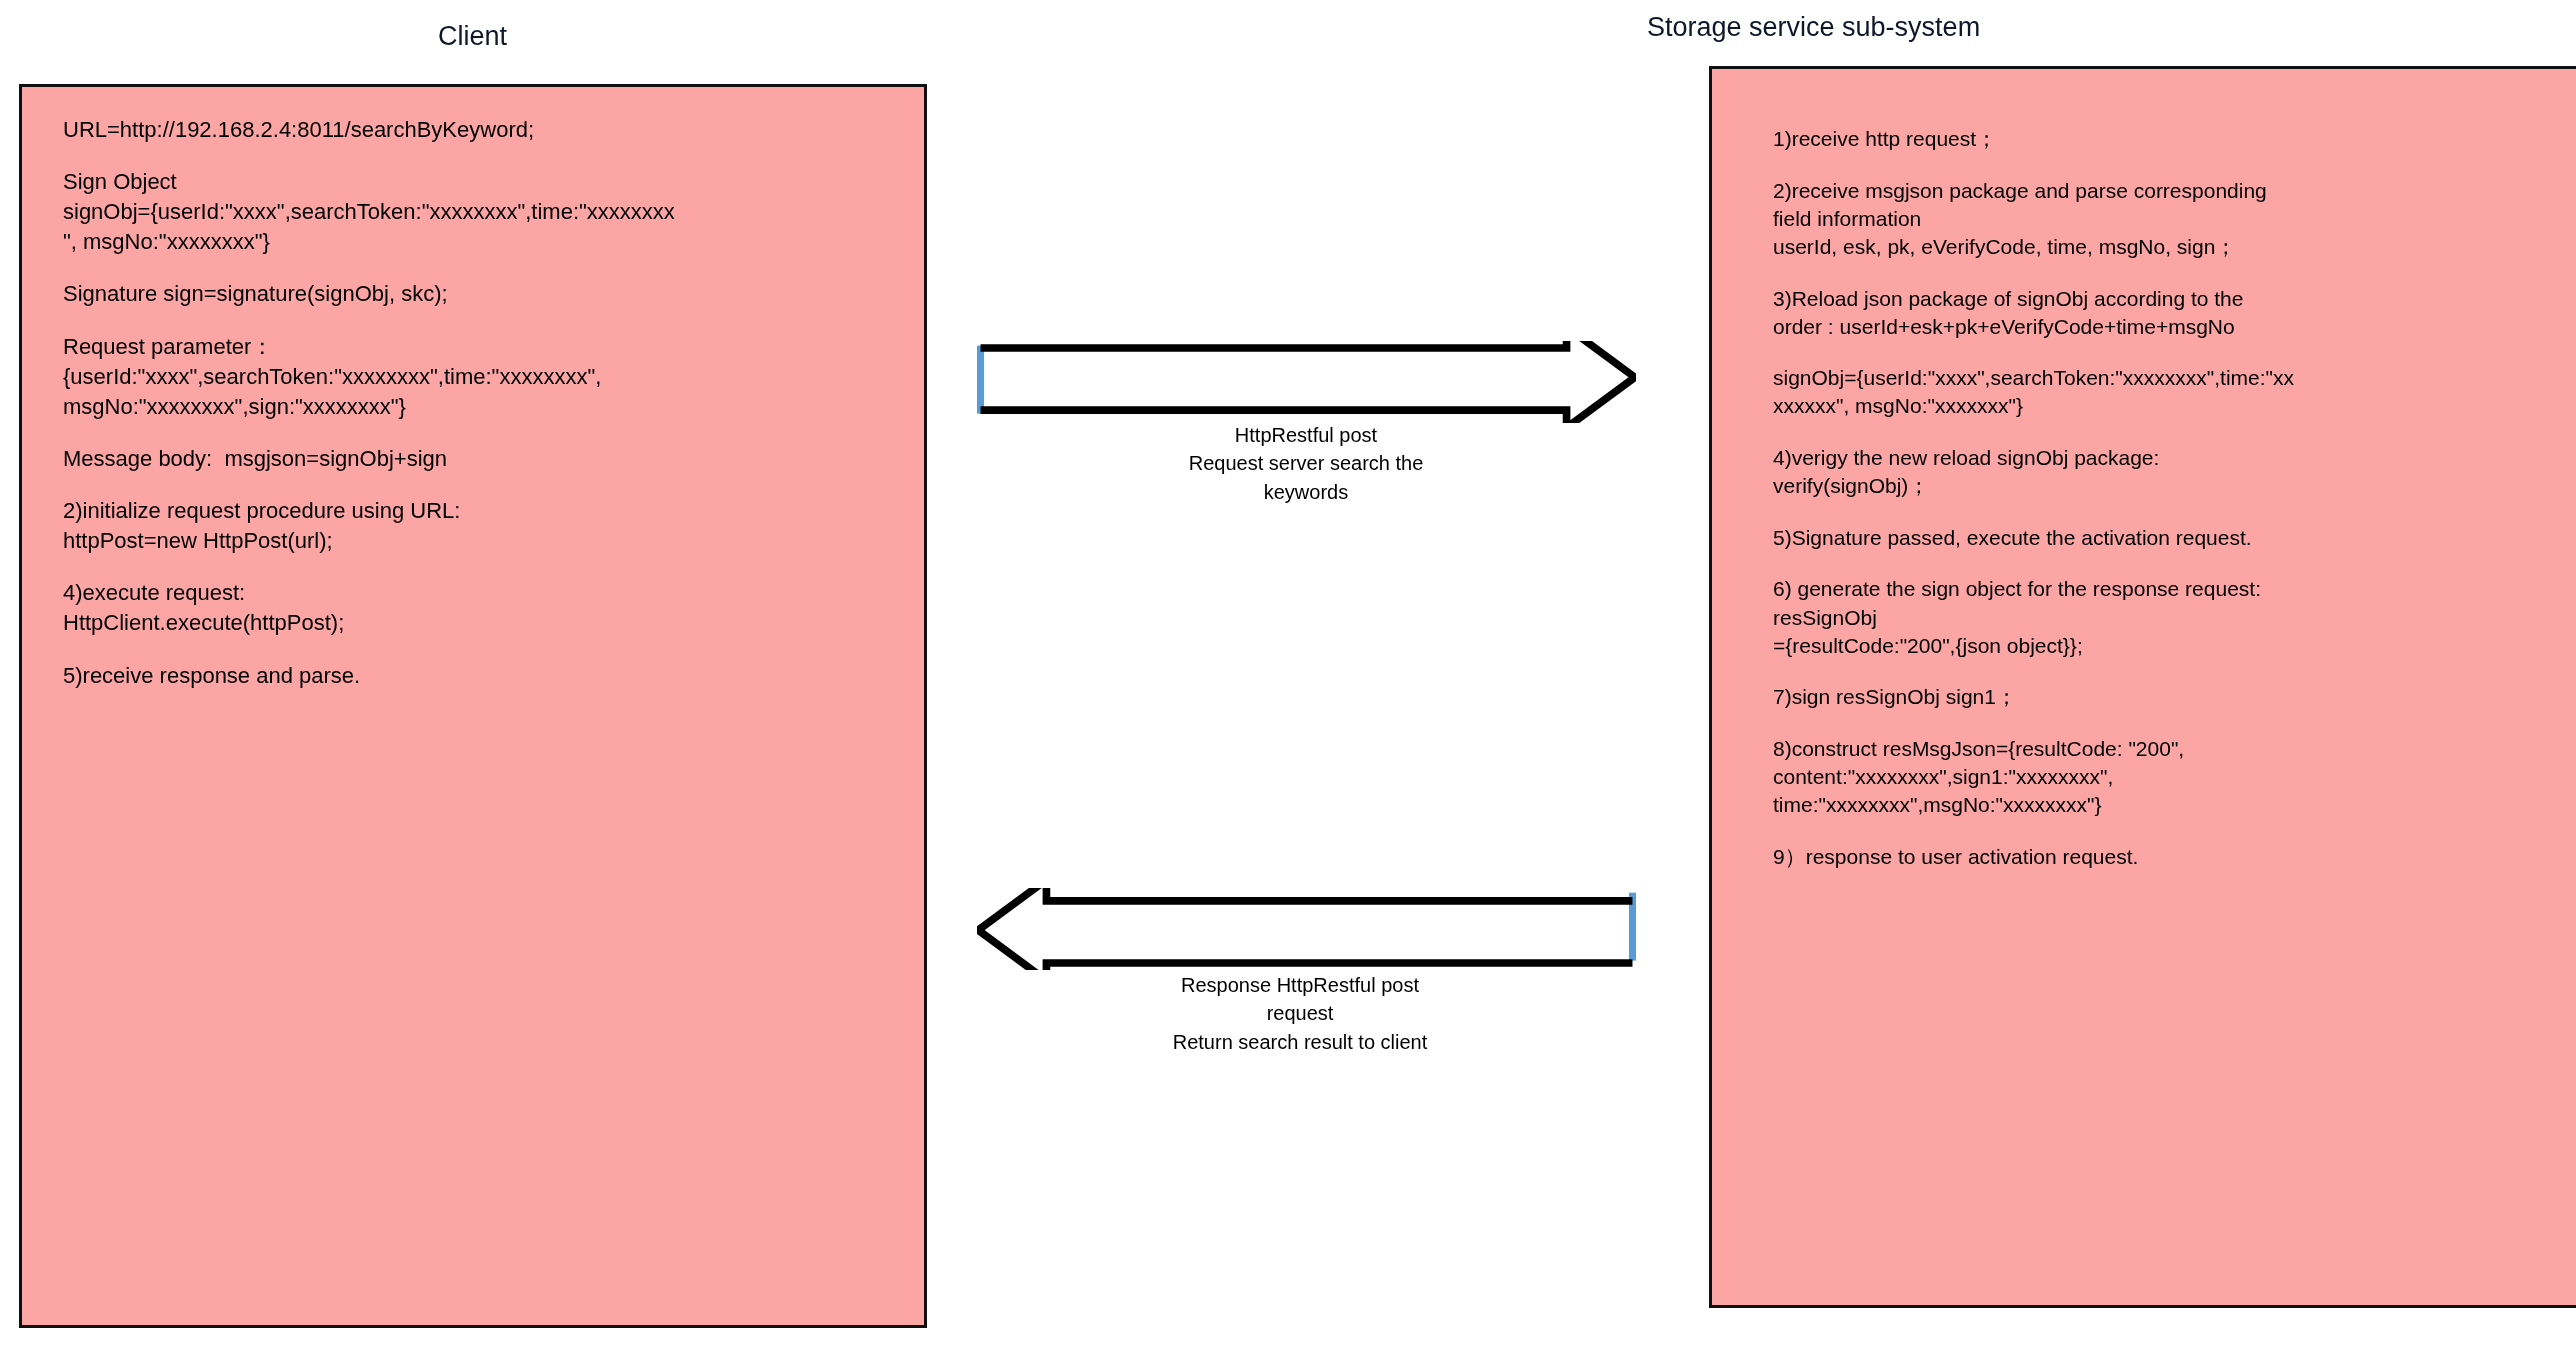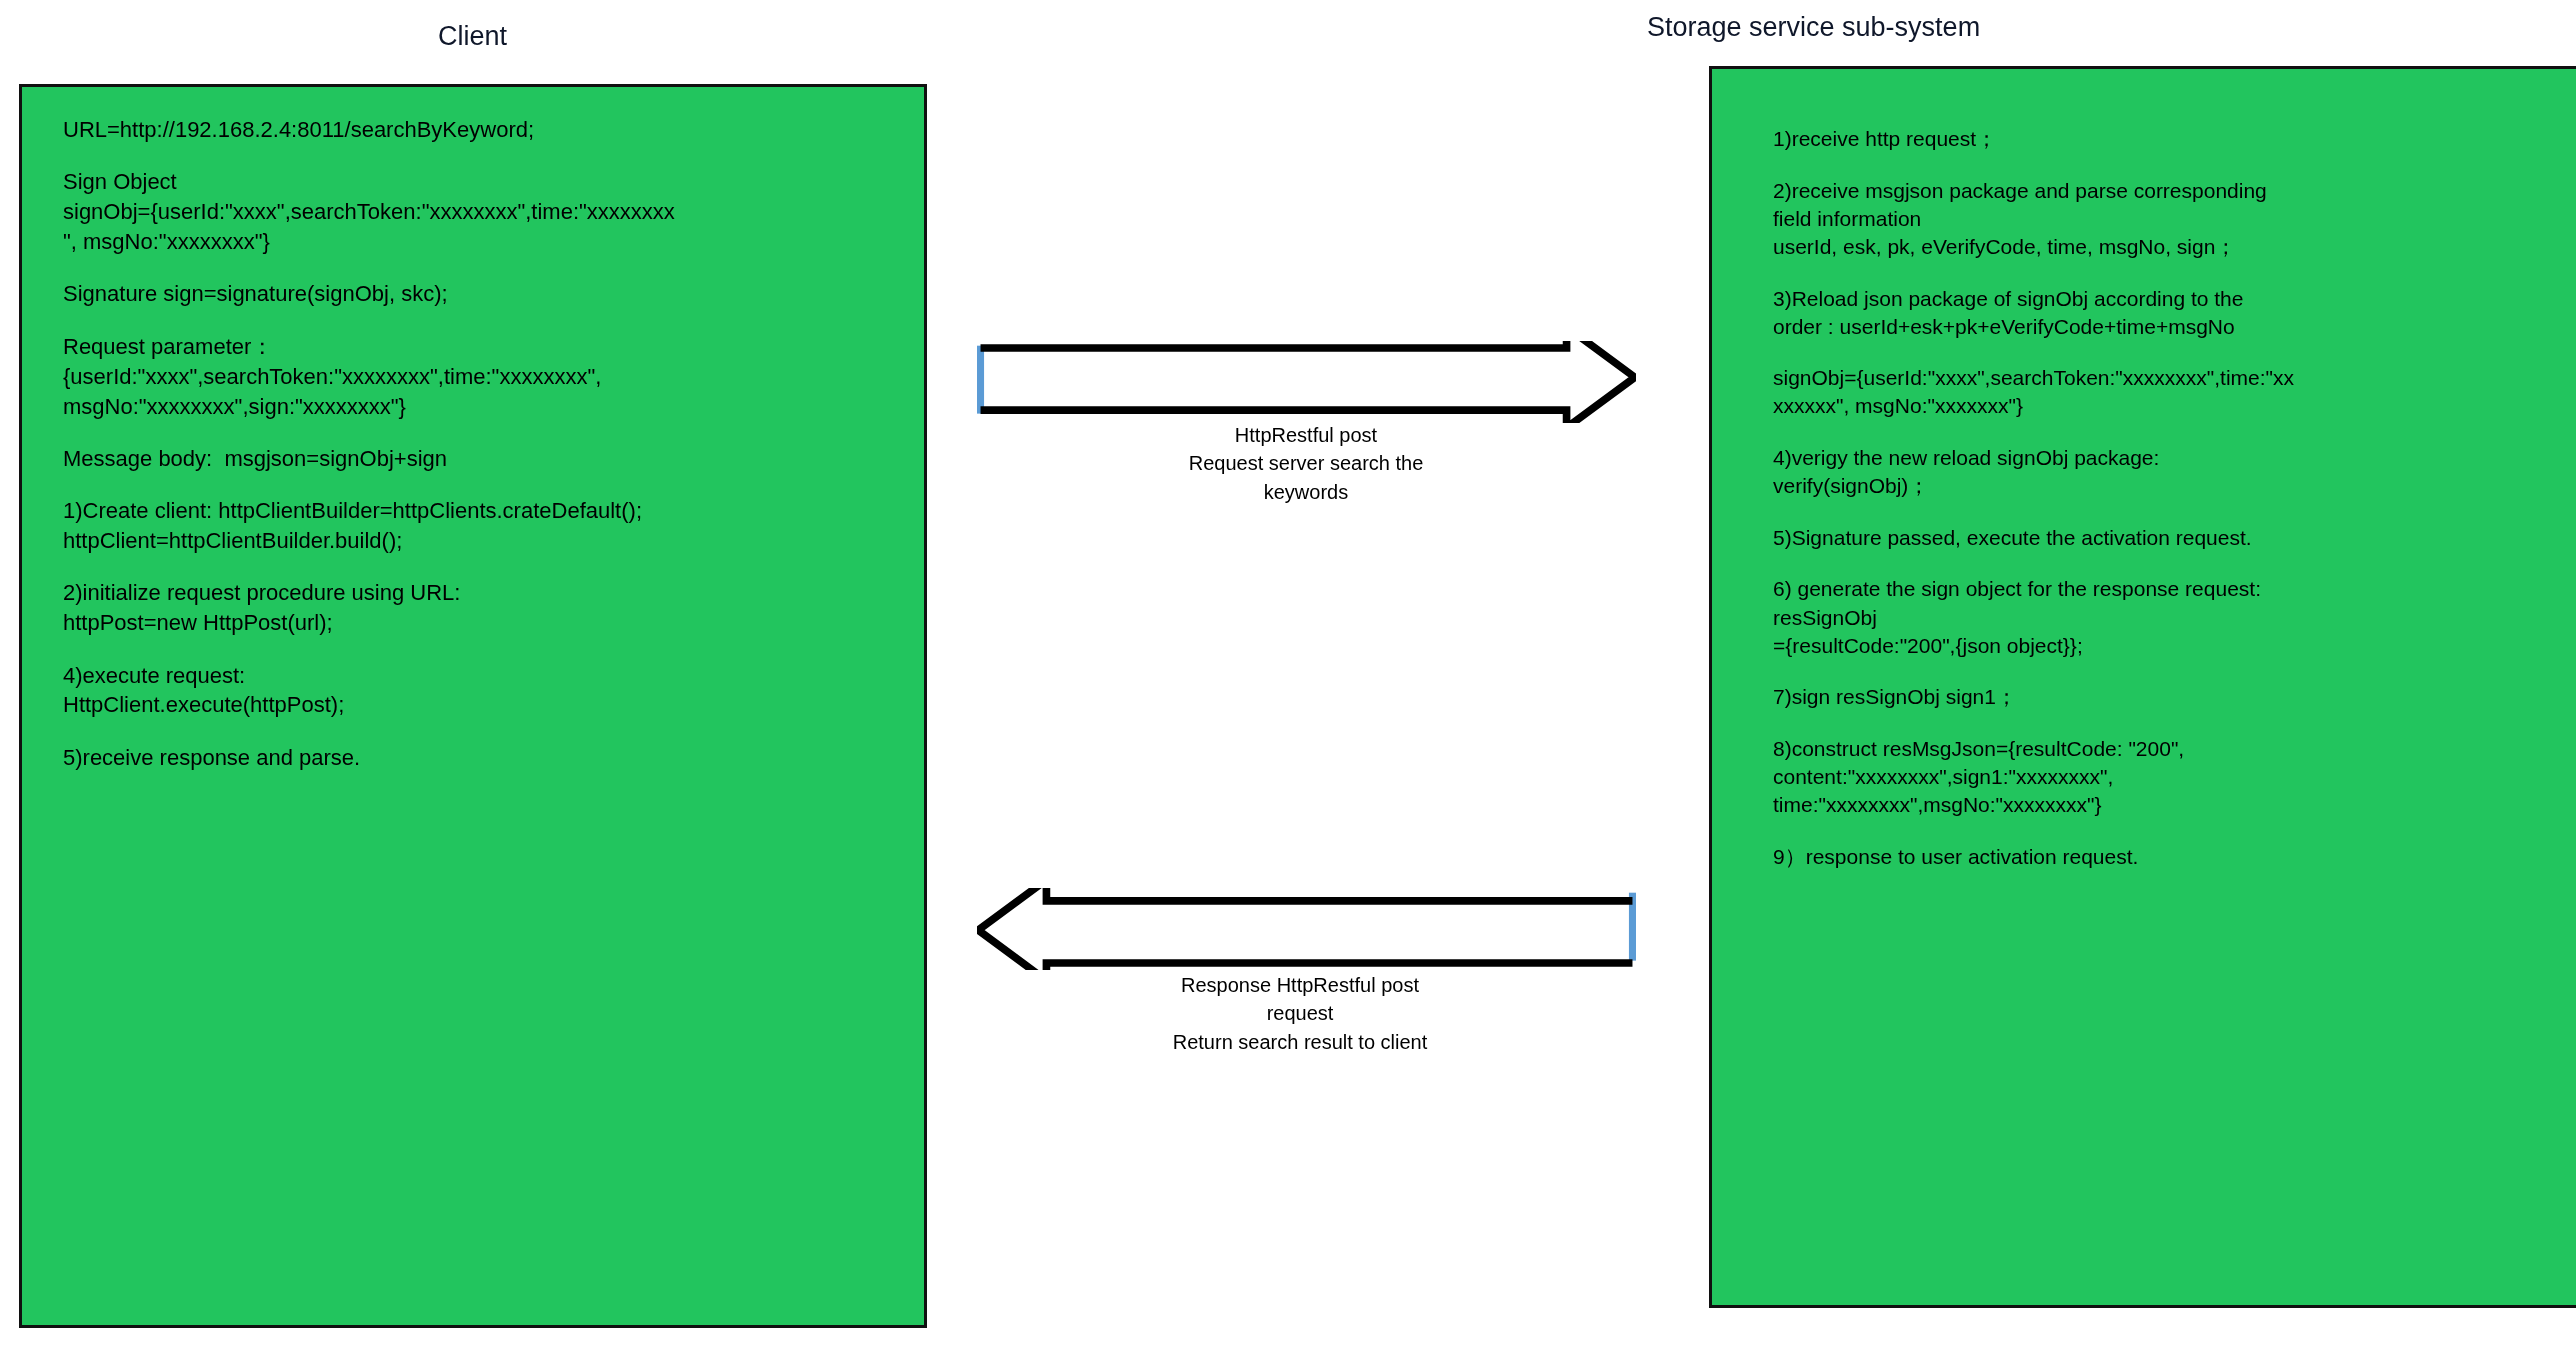--- a/index.html
+++ b/index.html
@@ -25,21 +25,21 @@
     white-space: nowrap;
   }
   #client-title   { left: 0;    top: 22.4px;  width: 945px; text-align: center; }
   #storage-title  { left: 1647px; top: 13px; width: 908px; }
 
   
   .panel {
     position: absolute;
     box-sizing: border-box;
     border: 3.5px solid #101010;
-    background: #22c55e;
+    background: #fca5a5;
   }
   #client-panel  { left: 19px;   top: 84px; width: 908px; height: 1244px; }
   #storage-panel { left: 1709px; top: 66px; width: 908px; height: 1242px; }
 
   .panel-inner {
     position: absolute;
     top: 0; left: 0; right: 0; bottom: 0;
     overflow: hidden;
   }
 
@@ -90,22 +90,20 @@
     <div id="client-blocks" class="block-list">
       <p class="text-block">URL=http://192.168.2.4:8011/searchByKeyword;</p>
       <p class="text-block">Sign Object
 signObj={userId:"xxxx",searchToken:"xxxxxxxx",time:"xxxxxxxx
 ", msgNo:"xxxxxxxx"}</p>
       <p class="text-block">Signature sign=signature(signObj, skc);</p>
       <p class="text-block">Request parameter：
 {userId:"xxxx",searchToken:"xxxxxxxx",time:"xxxxxxxx",
 msgNo:"xxxxxxxx",sign:"xxxxxxxx"}</p>
       <p class="text-block">Message body:  msgjson=signObj+sign</p>
-      <p class="text-block">1)Create client: httpClientBuilder=httpClients.crateDefault();
-httpClient=httpClientBuilder.build();</p>
       <p class="text-block">2)initialize request procedure using URL:
 httpPost=new HttpPost(url);</p>
       <p class="text-block">4)execute request:
 HttpClient.execute(httpPost);</p>
       <p class="text-block">5)receive response and parse.</p>
     </div>
   </div>
 </div>
 
 <div id="storage-title" class="col-title">Storage service sub-system</div>

